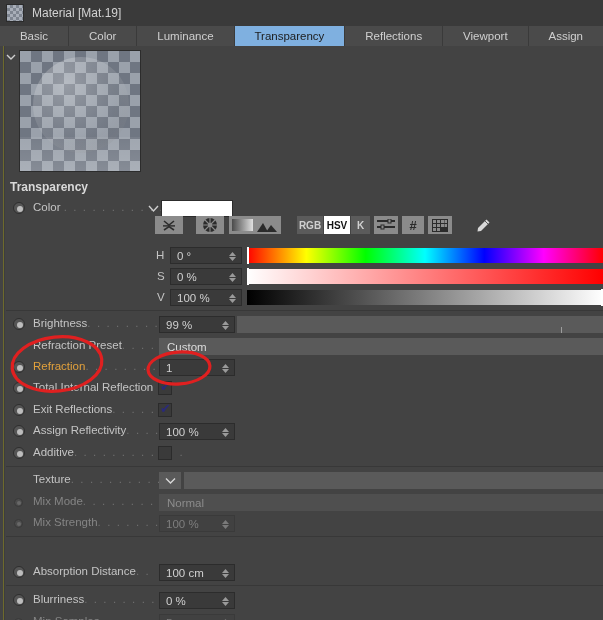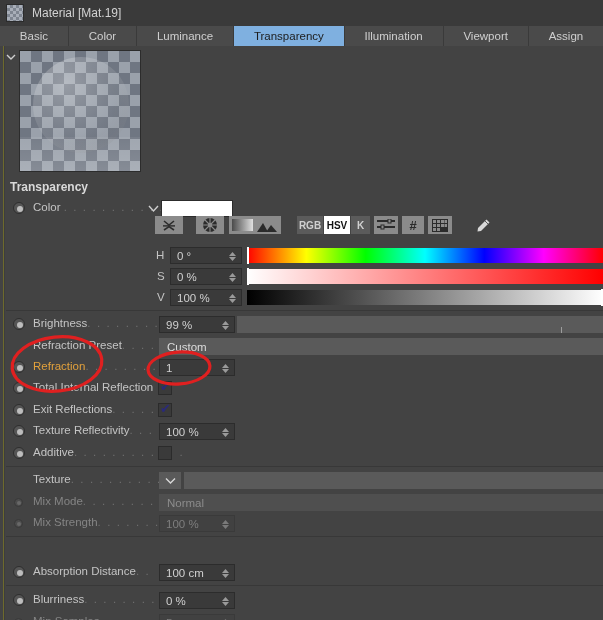--- a/index.html
+++ b/index.html
@@ -151,21 +151,21 @@
   <div class="titlebar">
     <div class="mat-icon"></div>
     <span class="title-text">Material [Mat.19]</span>
   </div>
 
   <div class="tabbar">
     <div class="tab">Basic</div>
     <div class="tab">Color</div>
     <div class="tab">Luminance</div>
     <div class="tab active">Transparency</div>
-    <div class="tab">Illumination</div>
+    <div class="tab">Reflections</div>
     <div class="tab">Viewport</div>
     <div class="tab">Assign</div>
   </div>
 
   <div class="body-area">
     <div class="leftline"></div>
     <div class="leftline2"></div>
 
     <svg class="collapse-arrow" viewBox="0 0 10 10">
       <path d="M1 3 L5 7 L9 3" stroke="#cfcfcf" stroke-width="1.4" fill="none"></path>
@@ -363,21 +363,21 @@
       <div class="radio"></div>
       <div class="lbl" style="left:33px;">
         <span>Exit Reflections</span><span class="dots">. . . . . . .</span>
       </div>
       <div class="checkbox on" style="left:158px; top:3px;"></div>
     </div>
 
     <div class="row" style="top:375px; width:603px;">
       <div class="radio"></div>
       <div class="lbl" style="left:33px;">
-        <span>Texture Reflectivity</span><span class="dots">. . . .</span>
+        <span>Assign Reflectivity</span><span class="dots">. . . .</span>
       </div>
       <div class="field" style="left:159px; top:2px; width:76px;">
         <span>100 %</span>
         <span class="spin">
           <svg width="9" height="15" viewBox="0 0 9 15">
               <path d="M4.5 3 L8 7 L1 7 Z" fill="#9a9a9a"></path>
               <path d="M4.5 12 L8 8 L1 8 Z" fill="#9a9a9a"></path>
             </svg>
         </span>
       </div>

